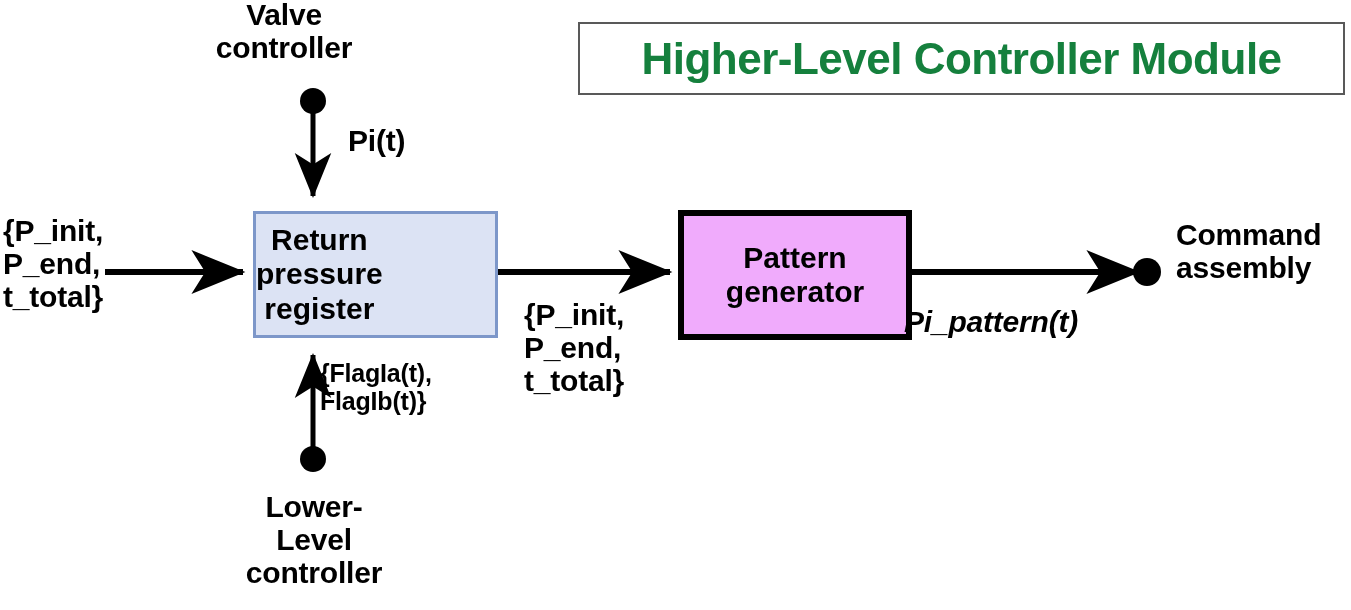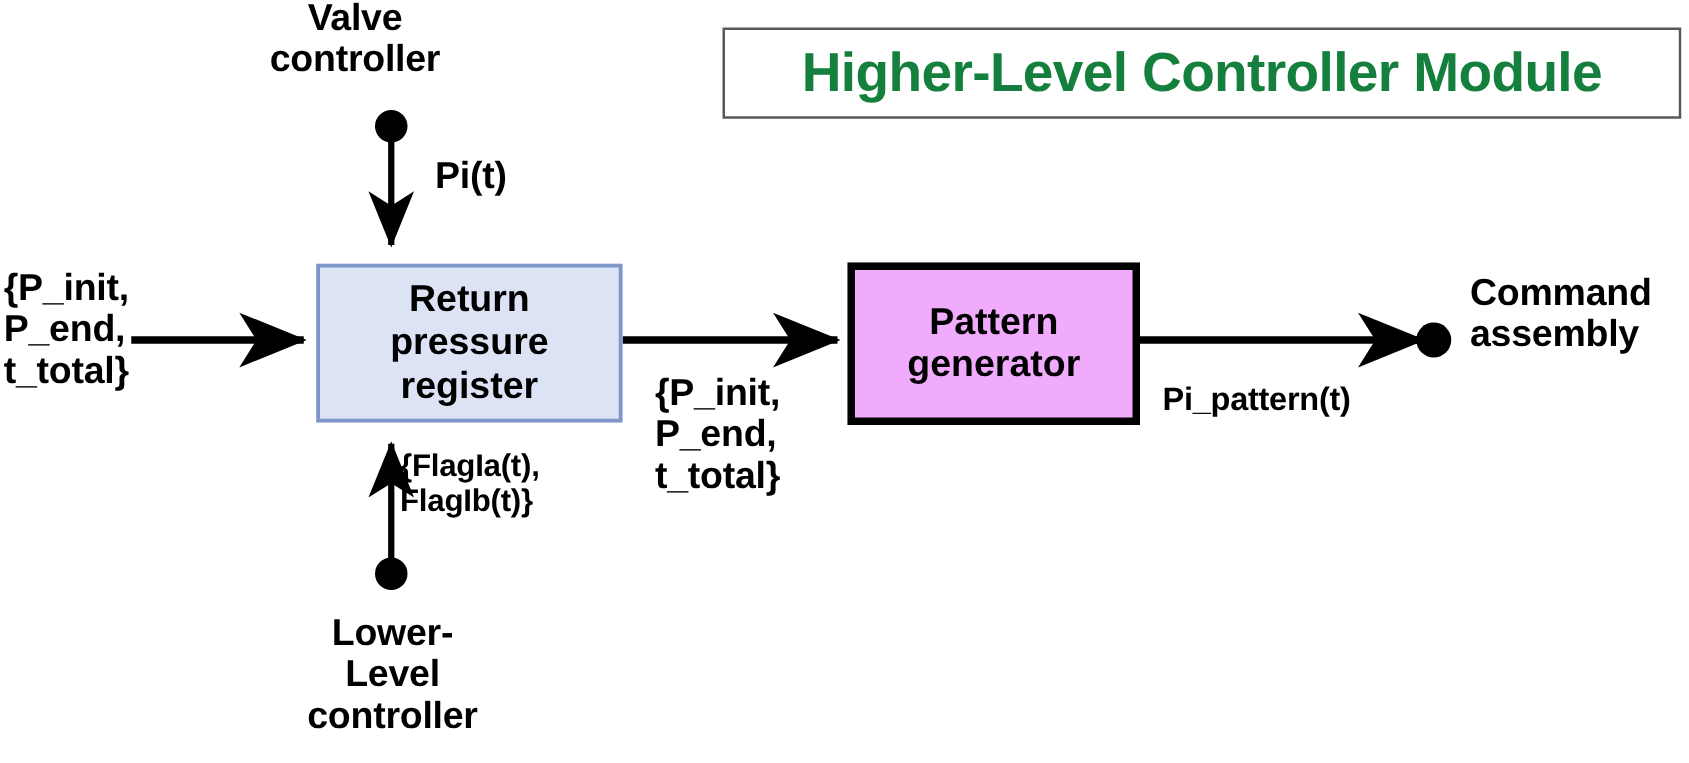--- a/index.html
+++ b/index.html
@@ -54,21 +54,20 @@
     position: absolute;
     left: 253px;
     top: 211px;
     width: 245px;
     height: 127px;
     background: #dce3f4;
     border: 3px solid #7d97c9;
     box-sizing: border-box;
     display: flex;
     align-items: center;
-    justify-content: center;
     text-align: center;
   }
   #pattern-generator {
     position: absolute;
     left: 678px;
     top: 210px;
     width: 234px;
     height: 130px;
     background: #f0abfc;
     border: 6px solid #000000;
@@ -114,22 +113,22 @@
   }
   #label-lower-level {
     left: 200px; top: 490px; width: 228px;
     text-align: center; font-size: 30px;
   }
   #label-mid-output {
     left: 524px; top: 298px;
     text-align: left; font-size: 30px;
   }
   #label-pi-pattern {
-    left: 930px; top: 305px;
-    text-align: left; font-size: 26px;
+    left: 904px; top: 305px;
+    text-align: left; font-size: 30px; font-style: italic;
   }
   #label-command-assembly {
     left: 1176px; top: 218px; width: 175px;
     text-align: left; font-size: 30px;
   }
 </style>
 </head>
 <body>
 
 <div id="canvas">

